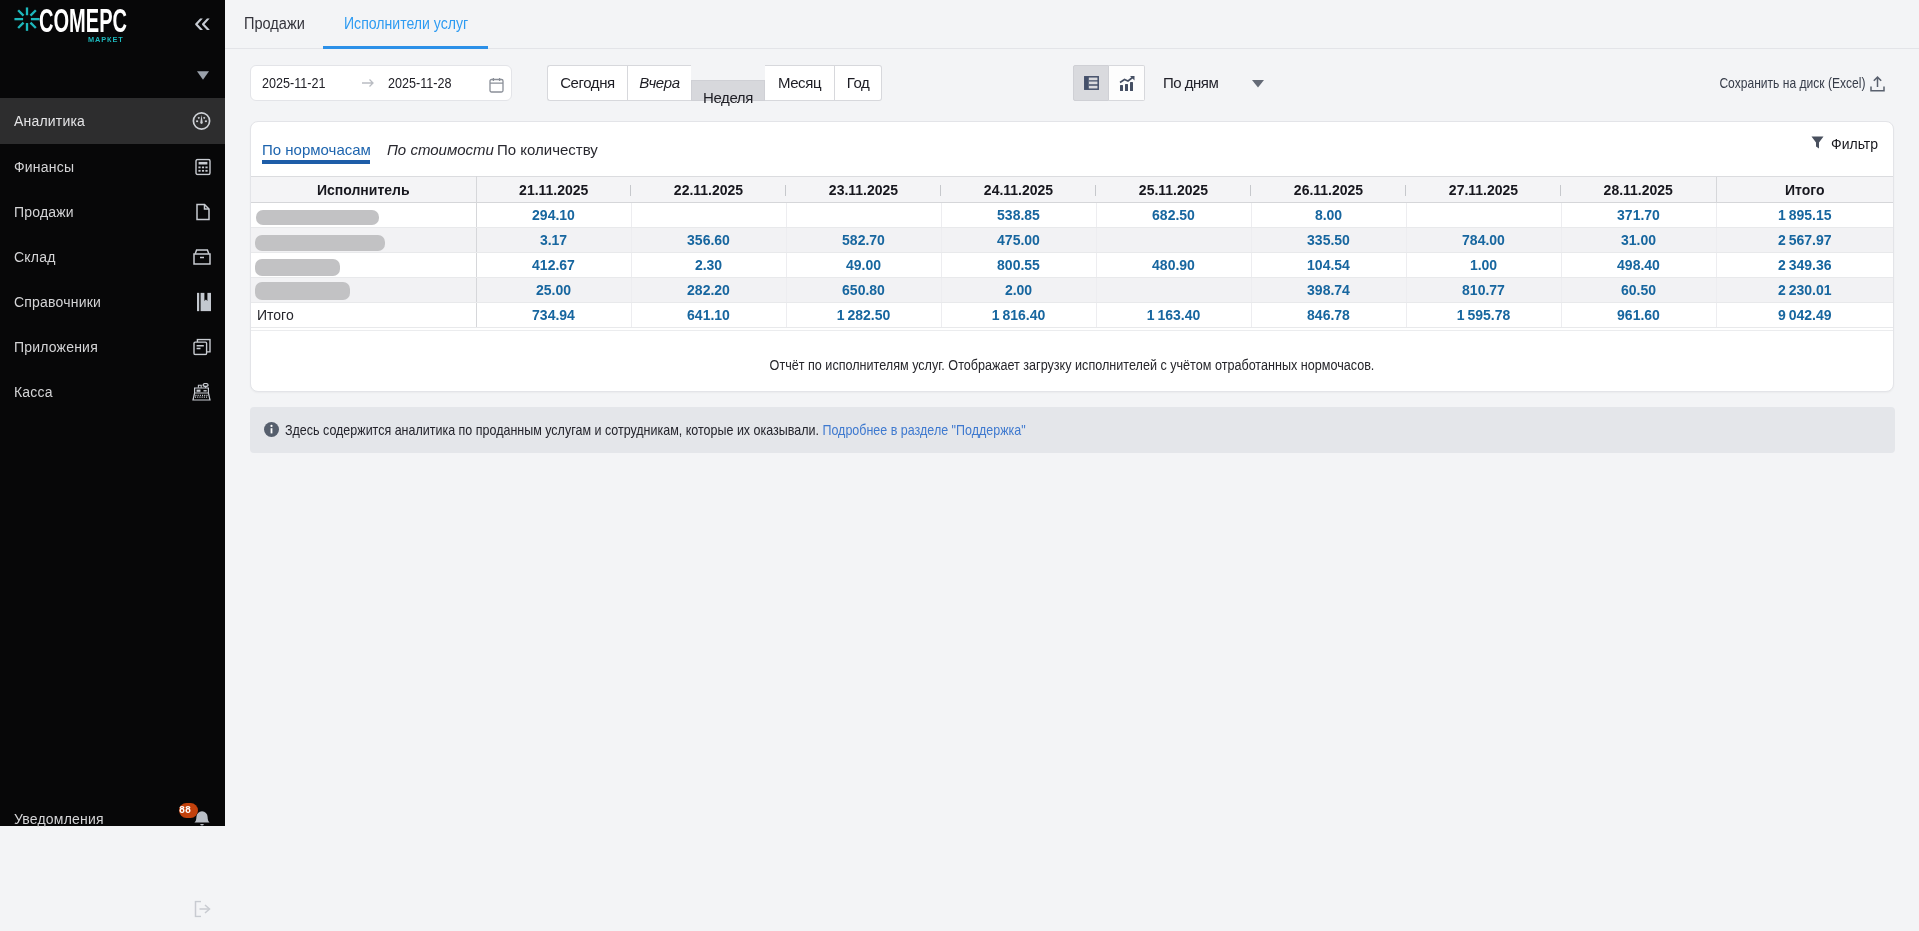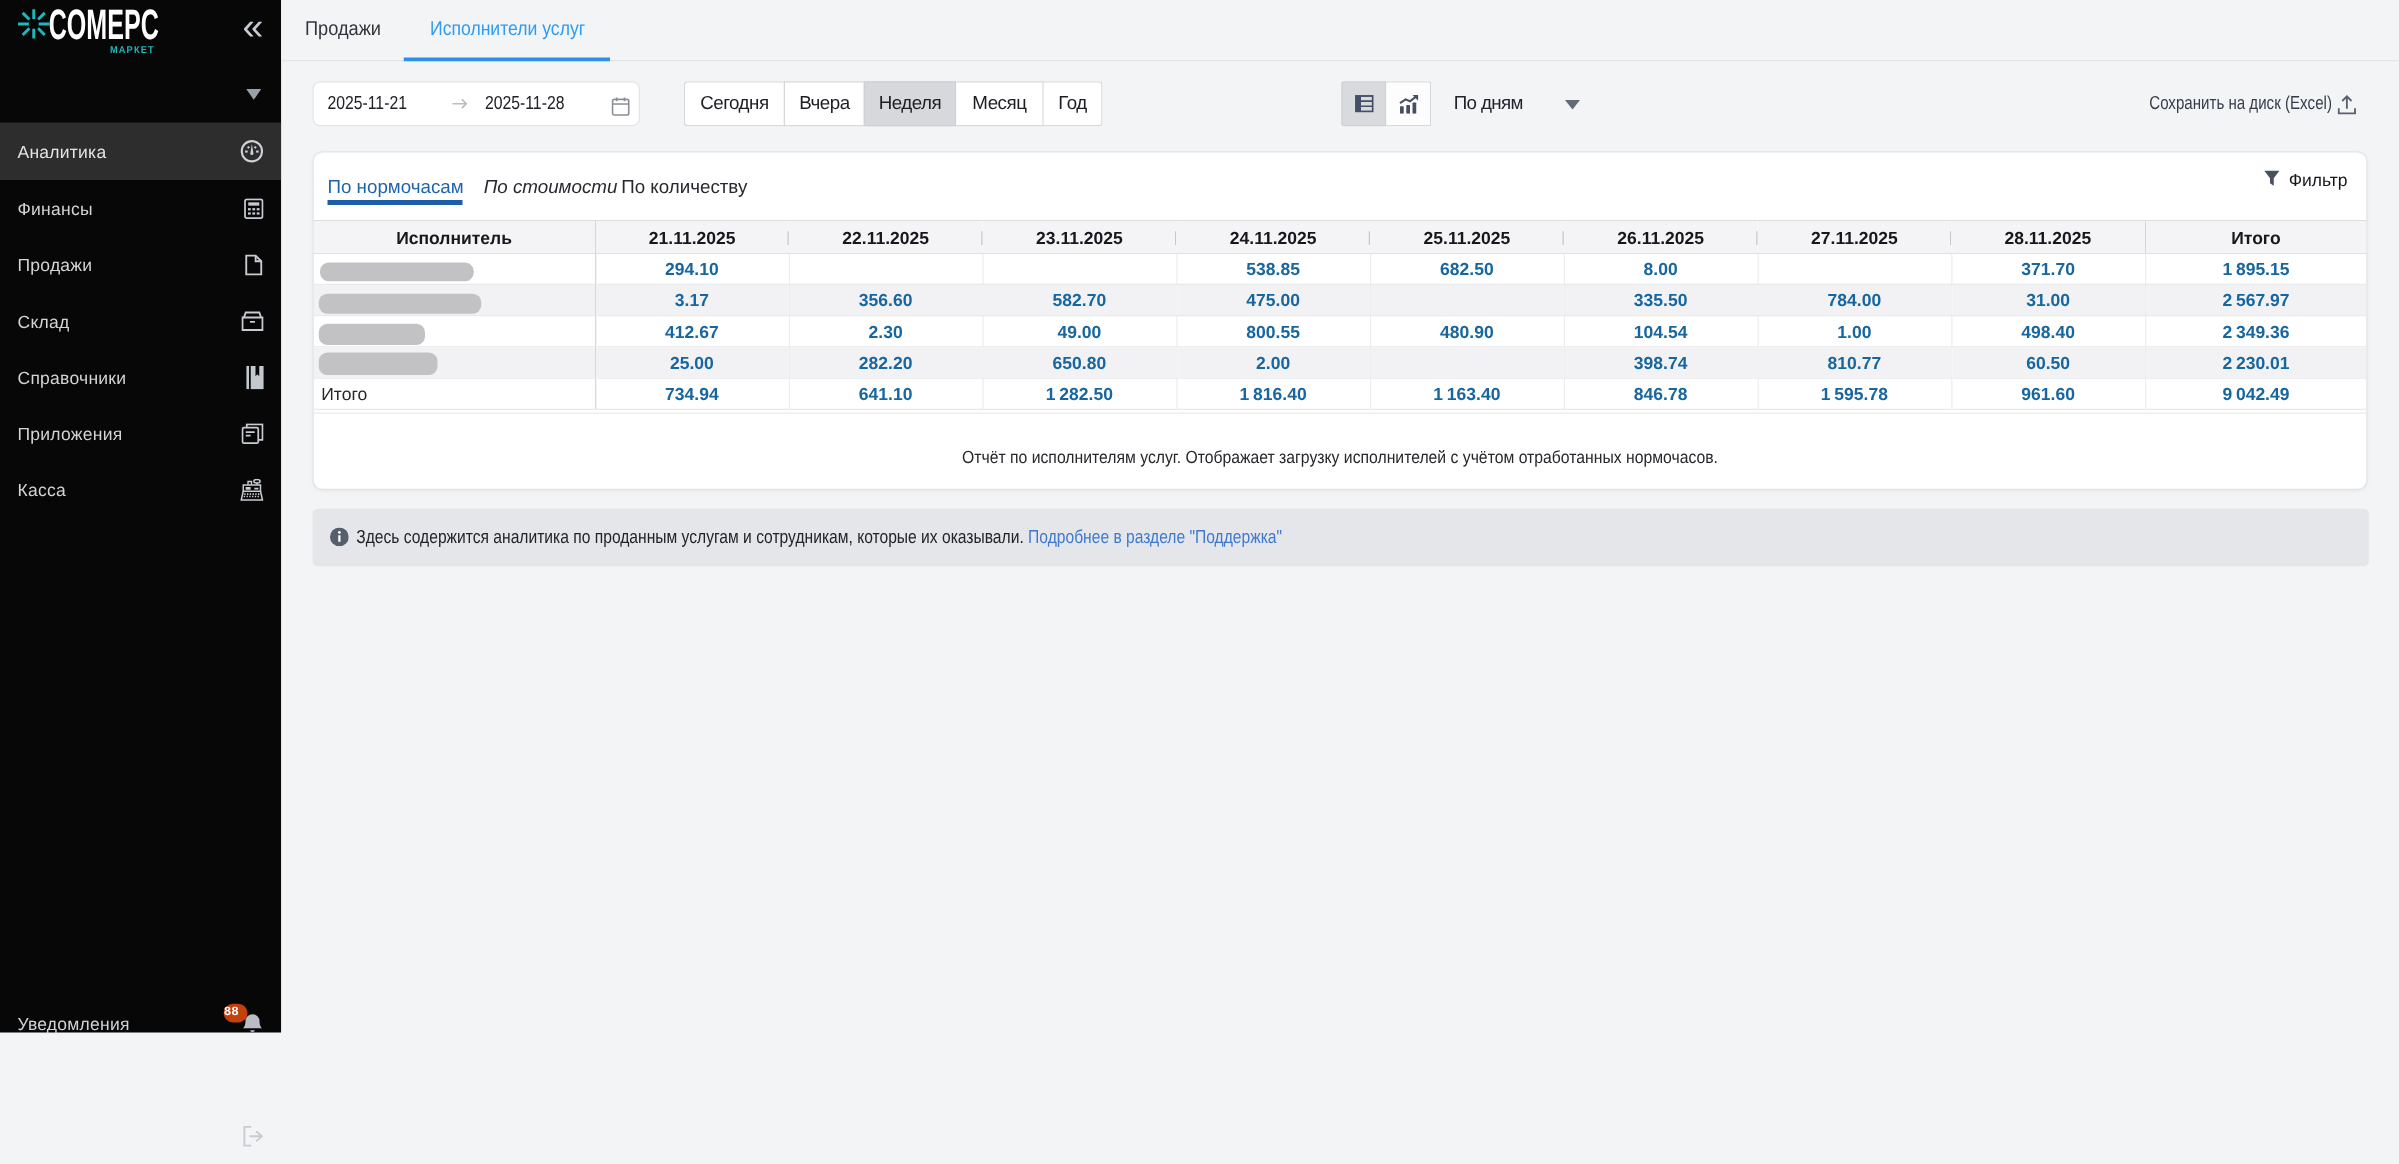--- a/index.html
+++ b/index.html
@@ -146,22 +146,22 @@
       <path d="M1 5 H12 M8.5 1.5 L12 5 L8.5 8.5"></path>
     </svg>
   <div class="abs" style="left:163px;top:65px;height:36px;line-height:36px;font-size:15px;color:#212128;transform:scaleX(0.84);transform-origin:0 50%;">2025-11-28</div>
   <svg class="abs" style="left:264px;top:77px;" width="15" height="16" viewBox="0 0 15 16" fill="none" stroke="#8a8f98" stroke-width="1.3">
     <rect x="1" y="2.5" width="13" height="12.5" rx="1.5"></rect>
     <path d="M1 6.2 H14 M4.4 1 V4 M10.6 1 V4"></path>
   </svg>
 
   <div class="abs" style="left:302px;top:65px;height:36px;display:flex;font-size:15px;letter-spacing:-0.4px;color:#1d1d24;padding-left:20px;">
     <div style="width:80px;border:1px solid #d7d8dc;border-right:none;border-radius:3px 0 0 3px;background:#fff;text-align:center;line-height:34px;">Сегодня</div>
-    <div style="width:64px;border:1px solid #d7d8dc;border-right:none;background:#fff;text-align:center;line-height:34px;">Вчера</div>
-    <div style="width:74px;border:1px solid #cfd0d5;background:#d7d8dc;text-align:center;line-height:34px;">Неделя</div>
+    <div style="width:64px;border:1px solid #d7d8dc;border-right:none;background:#fff;text-align:center;line-height:34px;font-style:italic;">Вчера</div>
+    <div style="width:74px;border:1px solid #cfd0d5;background:#d7d8dc;text-align:center;line-height:34px;margin-top:15px;">Неделя</div>
     <div style="width:70px;border:1px solid #d7d8dc;border-left:none;background:#fff;text-align:center;line-height:34px;">Месяц</div>
     <div style="width:47px;border:1px solid #d7d8dc;border-left:none;border-radius:0 3px 3px 0;background:#fff;text-align:center;line-height:34px;">Год</div>
   </div>
 
   <div class="abs" style="left:848px;top:65px;height:36px;display:flex;">
     <div style="width:36px;height:36px;border:1px solid #cfd0d5;border-radius:2px 0 0 2px;background:#d9dade;position:relative;">
       <svg style="position:absolute;left:10px;top:10px;" width="15" height="14" viewBox="0 0 15 14" fill="none" stroke="#44506a" stroke-width="1.5">
         <rect x="0.8" y="0.8" width="13.4" height="12.4"></rect>
         <path d="M4.8 4.9 H14.2 M4.8 9 H14.2" stroke-width="1.3"></path>
         <path d="M0.8 0.8 H4.8 V13.2 H0.8 Z" fill="#44506a" stroke="none"></path>

